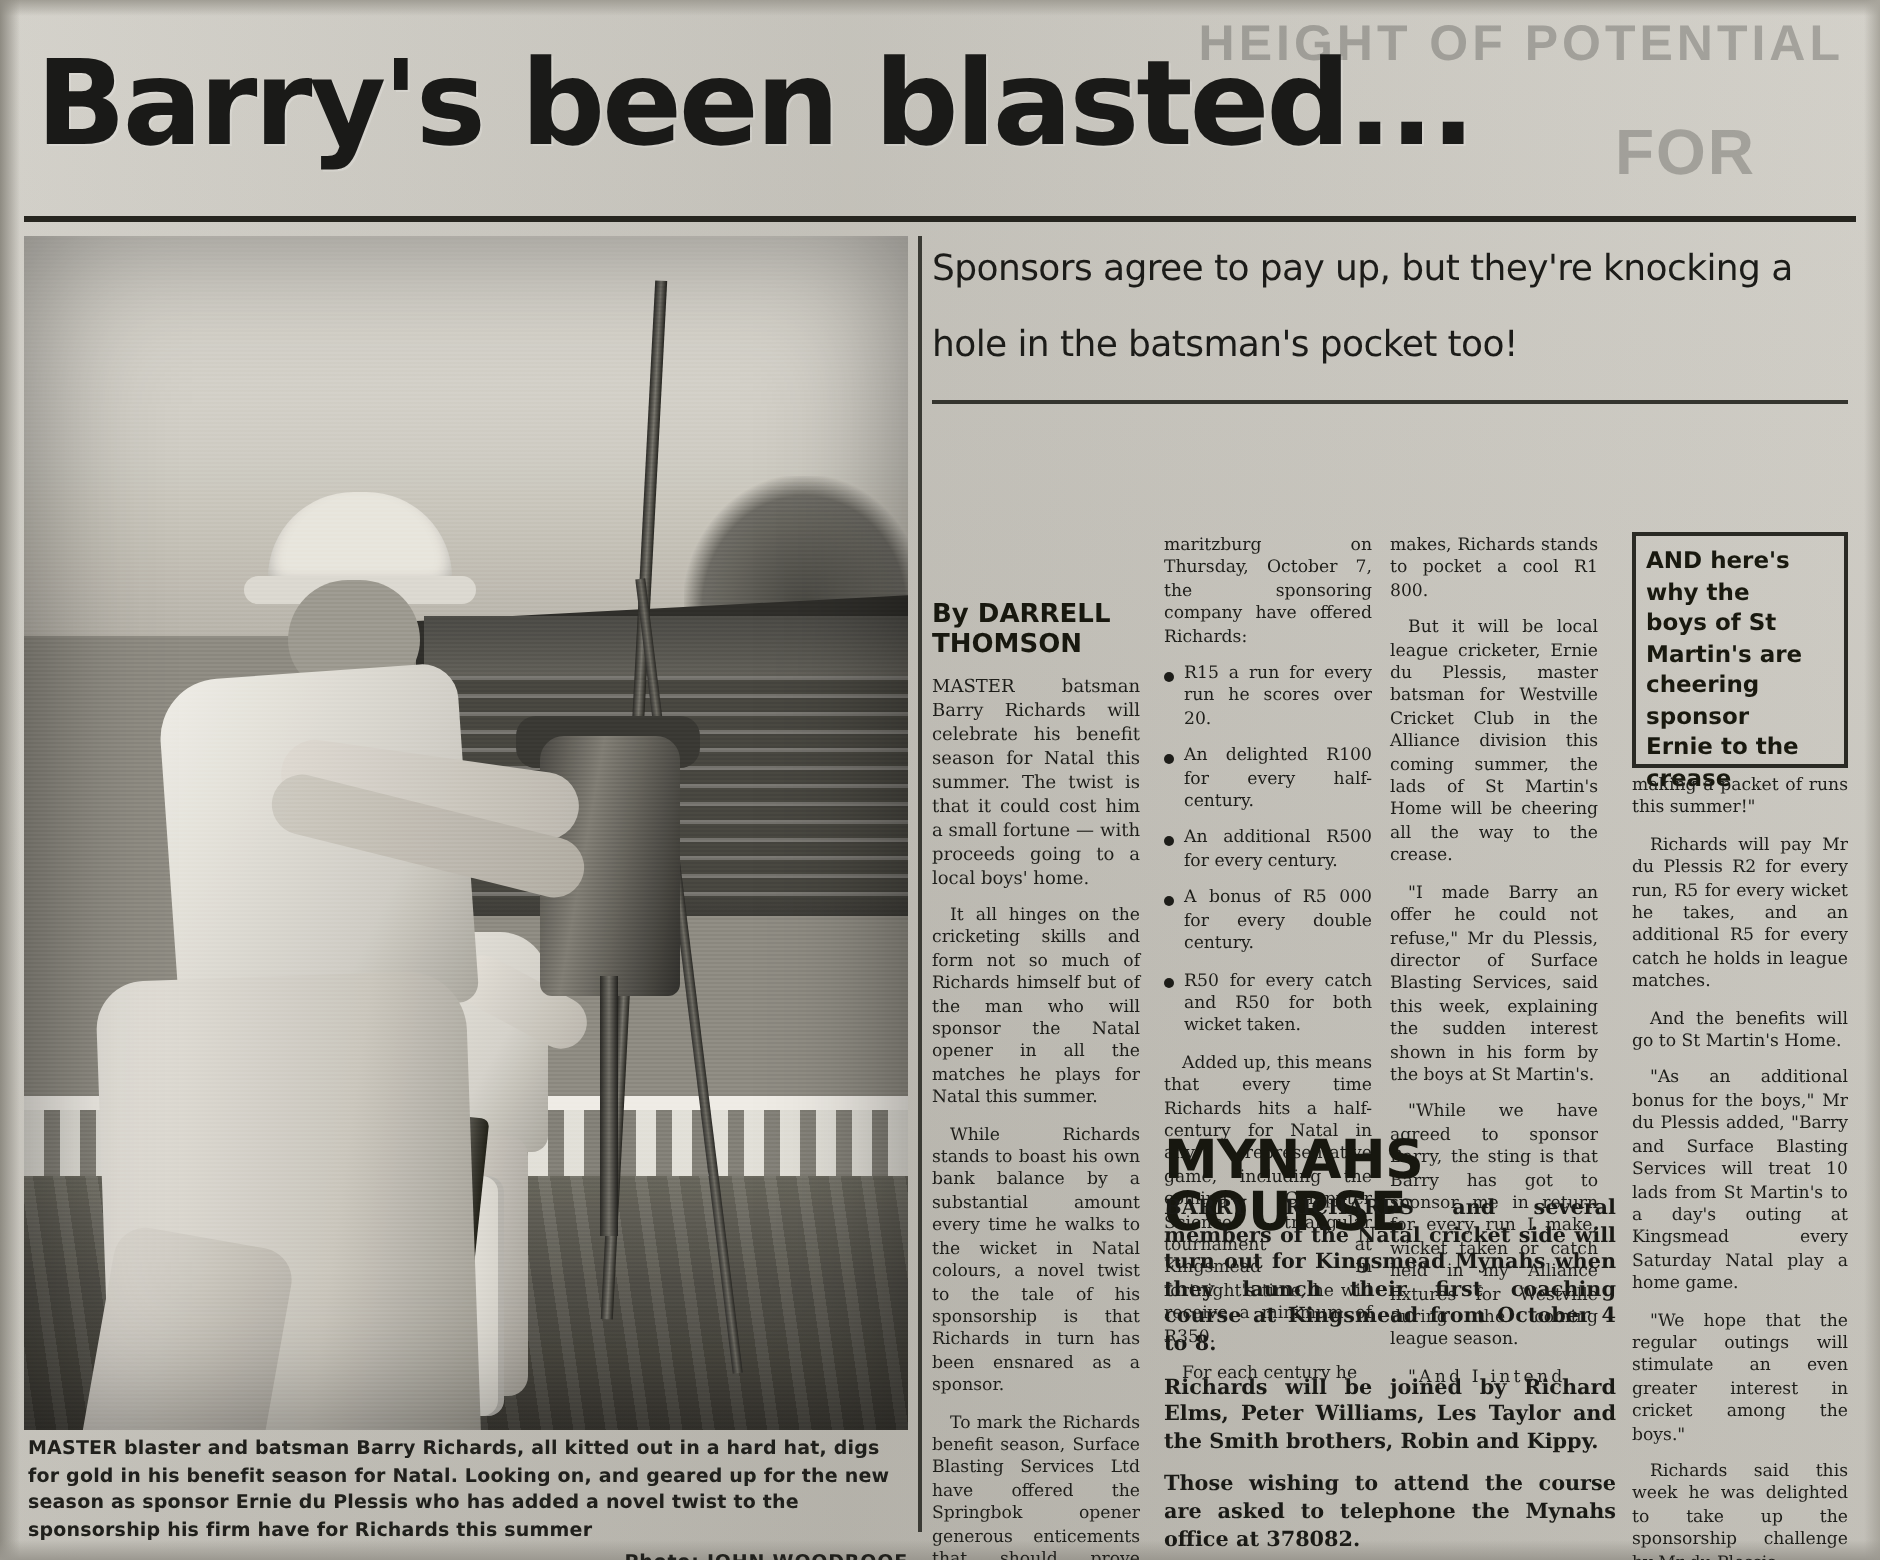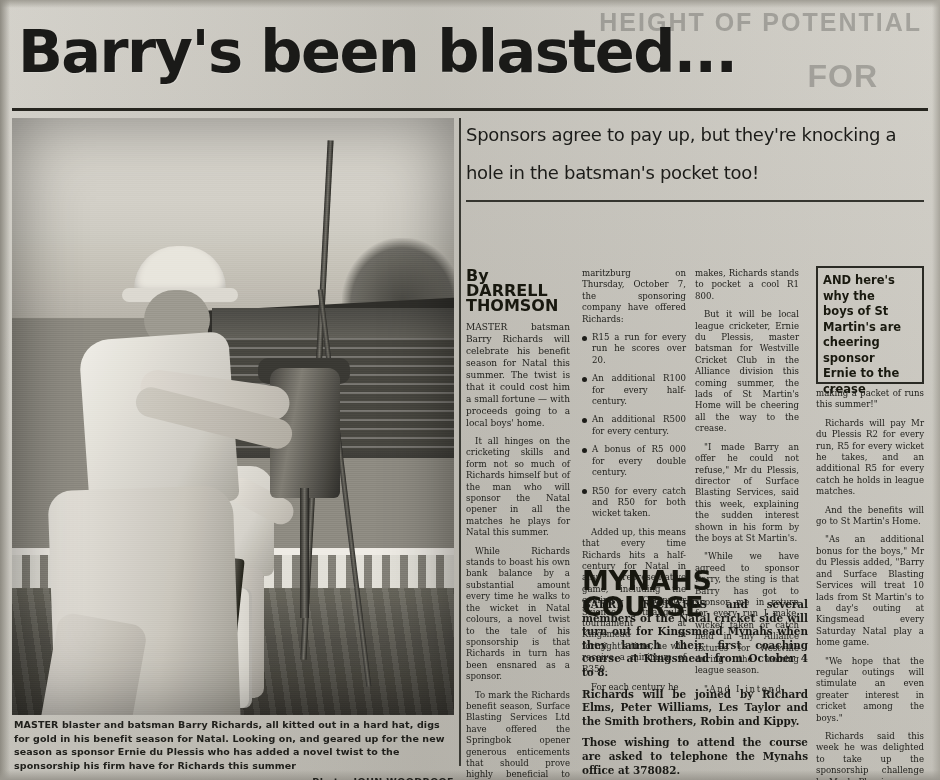--- a/index.html
+++ b/index.html
@@ -313,25 +313,26 @@
   }
   .col p { margin: 0 0 7px 0; }
   .col p.indent { text-indent: 9px; }
   #col1 { left: 0px;   width: 104px; }
   #col2 { left: 116px; width: 104px; }
   #col3 { left: 229px; width: 104px; }
   #col4 { left: 350px; width: 108px; }
   .byline {
     font-family: "DejaVu Sans", sans-serif;
     font-weight: bold;
-    font-size: 16px;
+    font-size: 13px;
     line-height: 15px;
     color: #18180f;
     text-align: left;
     margin-bottom: 8px;
+    margin-top: 32px;
   }
   .lead {
     font-family: "DejaVu Serif", serif;
     font-weight: normal;
     font-size: 9px;
     line-height: 12px;
     text-align: justify;
   }
   ul.bullets {
     list-style: none;
@@ -502,21 +503,21 @@
         <p class="indent">It all hinges on the cricketing skills and form not so much of Richards himself but of the man who will sponsor the Natal opener in all the matches he plays for Natal this summer.</p>
         <p class="indent">While Richards stands to boast his own bank balance by a substantial amount every time he walks to the wicket in Natal colours, a novel twist to the tale of his sponsorship is that Richards in turn has been ensnared as a sponsor.</p>
         <p class="indent">To mark the Richards benefit season, Surface Blasting Services Ltd have offered the Springbok opener generous enticements that should prove highly beneficial to both the player and his provincial team.</p>
 
       </div>
 
       <div class="col" id="col2">
         <p>maritzburg on Thursday, October 7, the sponsoring company have offered Richards:</p>
         <ul class="bullets">
           <li>R15 a run for every run he scores over 20.</li>
-          <li>An additional R100 for every half-century.</li>
+          <li>An delighted R100 for every half-century.</li>
           <li>An additional R500 for every century.</li>
           <li>A bonus of R5 000 for every double century.</li>
           <li>R50 for every catch and R50 for both wicket taken.</li>
         </ul>
         <p class="indent">Added up, this means that every time Richards hits a half-century for Natal in any representative game, including the coming Computer Science triangular tournament at Kingsmead in fortnight's time, he will receive a minimum of R350.</p>
         <p class="indent">For each century he</p>
       </div>
 
       <div class="col" id="col3">
         <p>makes, Richards stands to pocket a cool R1 800.</p>

